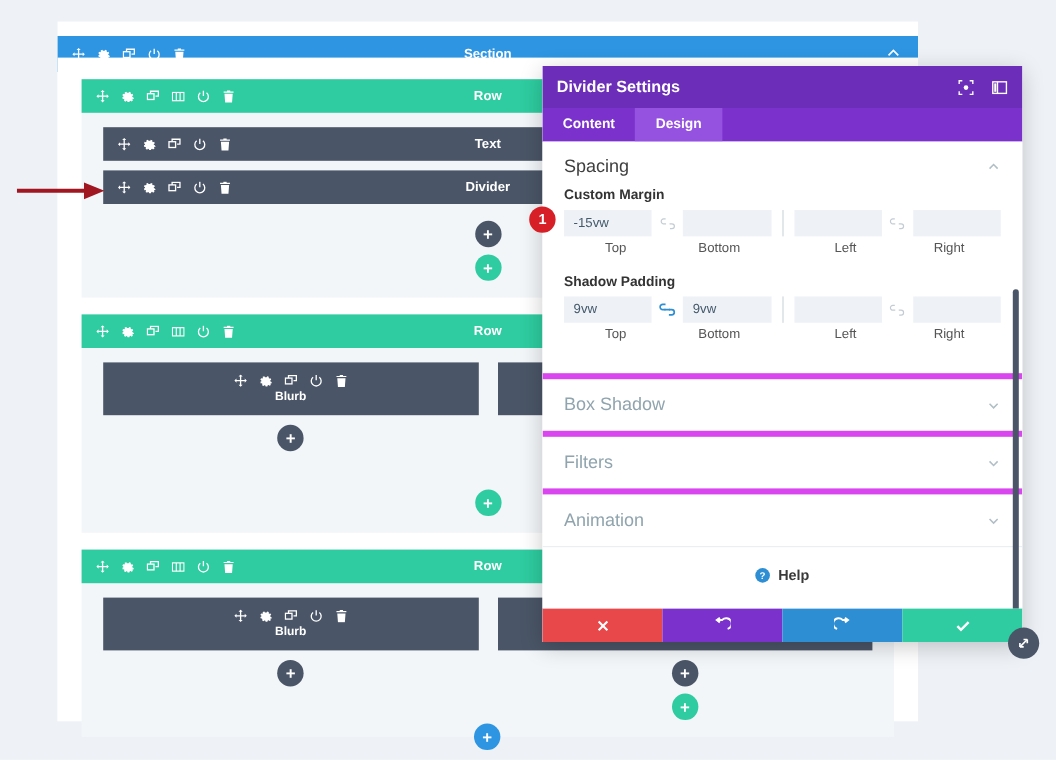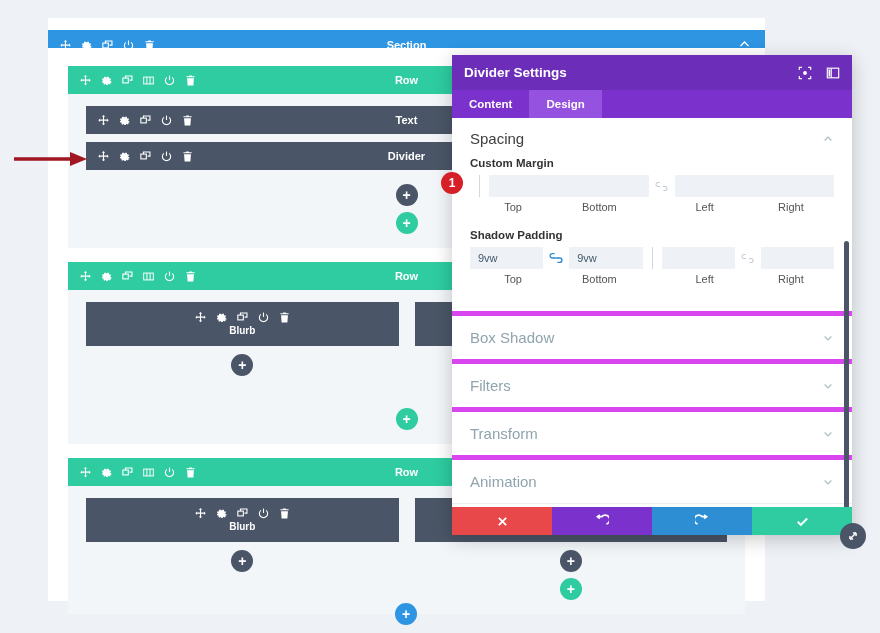--- a/index.html
+++ b/index.html
@@ -653,20 +653,29 @@
         <span class="chev ic">
             <svg width="12" height="12" viewBox="0 0 16 16" fill="none" stroke="#b0bec5" stroke-width="1.7">
               <path d="M3.5 10l4.5-4.5L12.5 10"></path>
             </svg>
           </span>
       </div>
 
       <div class="field-group">
         <div class="field-label">Custom Margin</div>
         <div class="quad">
+          <div class="pair">
+            <div class="inp">-15vw</div>
+            <span class="linkic ic">
+              <svg width="13" height="11" viewBox="0 0 18 12" fill="none" stroke="#c3ccd4" stroke-width="1.4">
+                <path d="M7 6H4.2a2.8 2.8 0 110-5.6h2.3M11 6h2.8a2.8 2.8 0 110 5.6h-2.3"></path>
+              </svg>
+            </span>
+            <div class="inp"></div>
+          </div>
           <div class="vsep"></div>
           <div class="pair">
             <div class="inp"></div>
             <span class="linkic ic">
               <svg width="13" height="11" viewBox="0 0 18 12" fill="none" stroke="#c3ccd4" stroke-width="1.4">
                 <path d="M7 6H4.2a2.8 2.8 0 110-5.6h2.3M11 6h2.8a2.8 2.8 0 110 5.6h-2.3"></path>
               </svg>
             </span>
             <div class="inp"></div>
           </div>
@@ -724,28 +733,20 @@
         </div>
         <div class="acc-row">
           <div class="acc-title">Filters</div>
           <span class="chev ic">
               <svg width="12" height="12" viewBox="0 0 16 16" fill="none" stroke="#b0bec5" stroke-width="1.7">
                 <path d="M3.5 6l4.5 4.5L12.5 6"></path>
               </svg>
             </span>
         </div>
         <div class="acc-row">
-          <div class="acc-title">Transform</div>
-          <span class="chev ic">
-              <svg width="12" height="12" viewBox="0 0 16 16" fill="none" stroke="#b0bec5" stroke-width="1.7">
-                <path d="M3.5 6l4.5 4.5L12.5 6"></path>
-              </svg>
-            </span>
-        </div>
-        <div class="acc-row">
           <div class="acc-title">Animation</div>
           <span class="chev ic">
               <svg width="12" height="12" viewBox="0 0 16 16" fill="none" stroke="#b0bec5" stroke-width="1.7">
                 <path d="M3.5 6l4.5 4.5L12.5 6"></path>
               </svg>
             </span>
         </div>
       </div>
 
       <div class="help-row">

